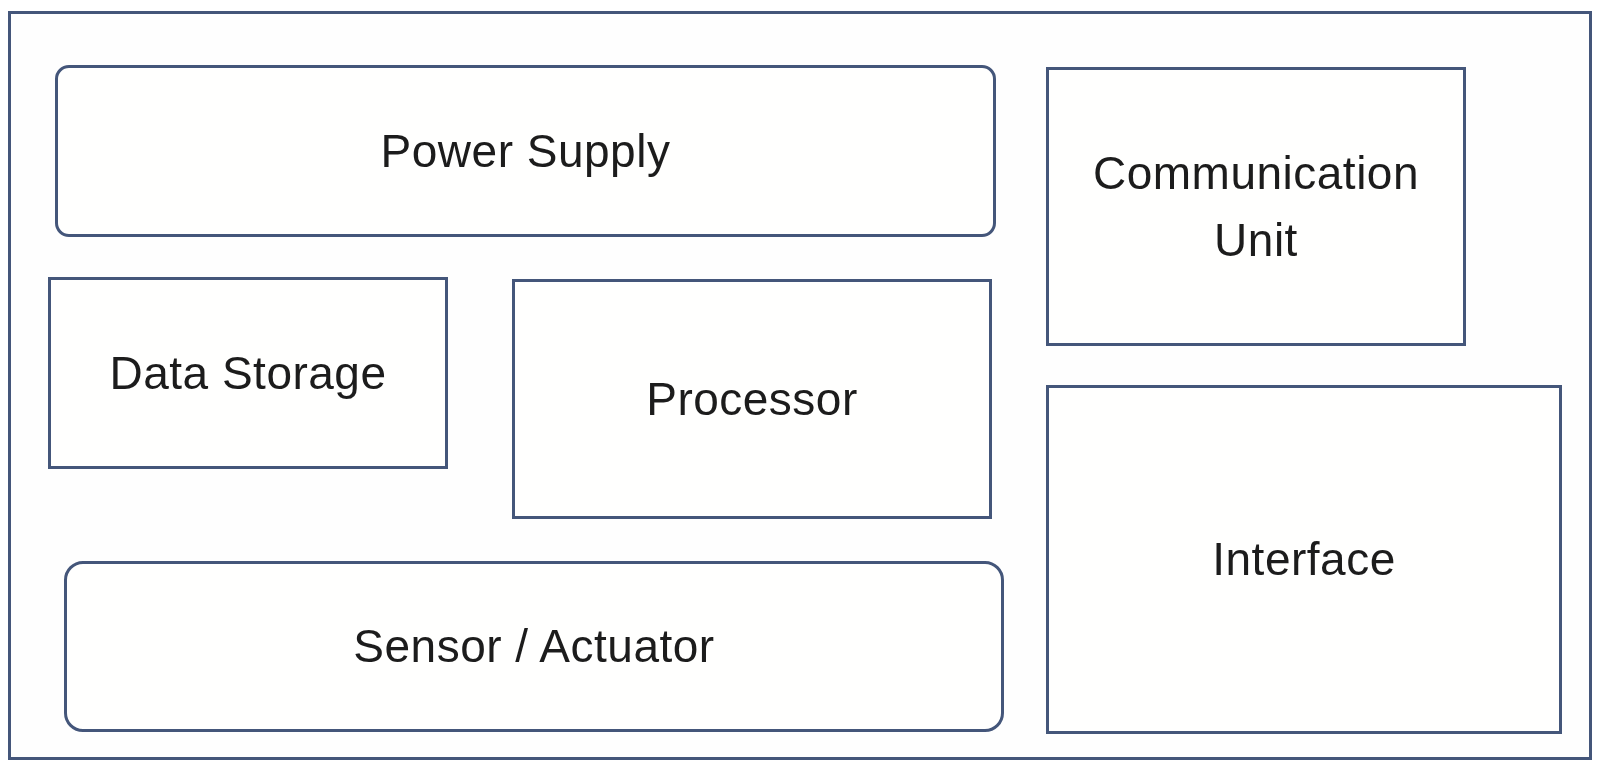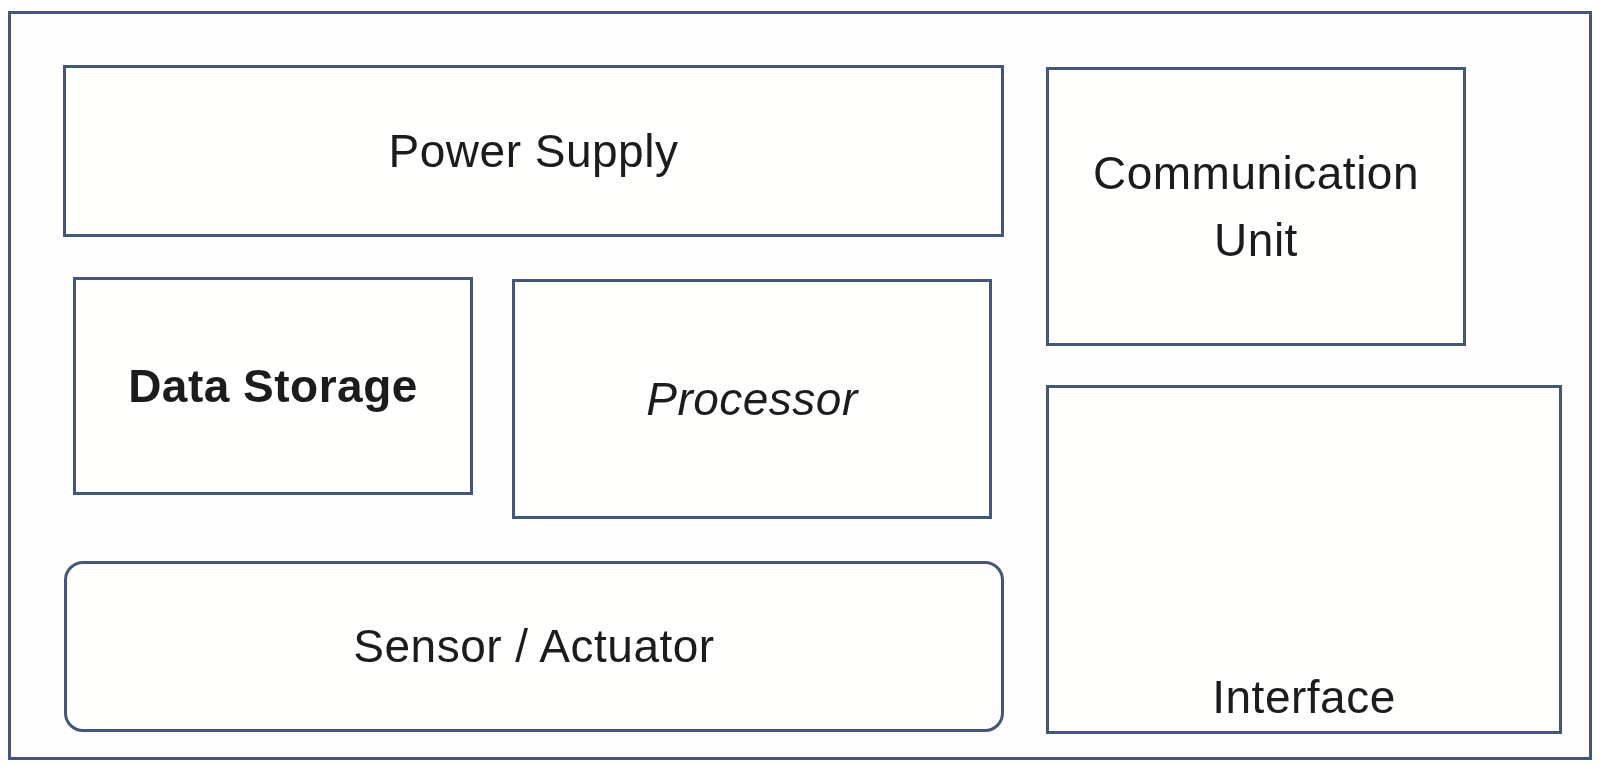--- a/index.html
+++ b/index.html
@@ -35,26 +35,26 @@
     justify-content: center;
     text-align: center;
   }
   .box .label {
     color: #1c1c1c;
     font-size: 46px;
     line-height: 1.45;
     letter-spacing: 0.5px;
   }
   
-  .box-power-supply      { left: 52px;   top: 51px;  width: 941px; height: 172px; }
-  .box-data-storage      { left: 62px;   top: 263px; width: 400px; height: 218px; font-weight: bold; }
-  .box-processor         { left: 501px;  top: 265px; width: 480px; height: 240px; font-style: italic; }
+  .box-power-supply      { left: 44px;   top: 51px;  width: 941px; height: 172px; border-radius: 14px; }
+  .box-data-storage      { left: 37px;   top: 263px; width: 400px; height: 192px; }
+  .box-processor         { left: 501px;  top: 265px; width: 480px; height: 240px; }
   .box-sensor-actuator   { left: 53px;   top: 547px; width: 940px; height: 171px; border-radius: 19px; }
   .box-communication-unit{ left: 1035px; top: 53px;  width: 420px; height: 279px; }
-  .box-interface         { left: 1035px; top: 371px; width: 516px; height: 349px; align-items: flex-end; }
+  .box-interface         { left: 1035px; top: 371px; width: 516px; height: 349px; }
   
   .box-communication-unit .label { max-width: 360px; }
 </style>
 </head>
 <body>
 
 <div class="stage">
   <div class="outer-frame">
 
     <div class="box box-power-supply">

